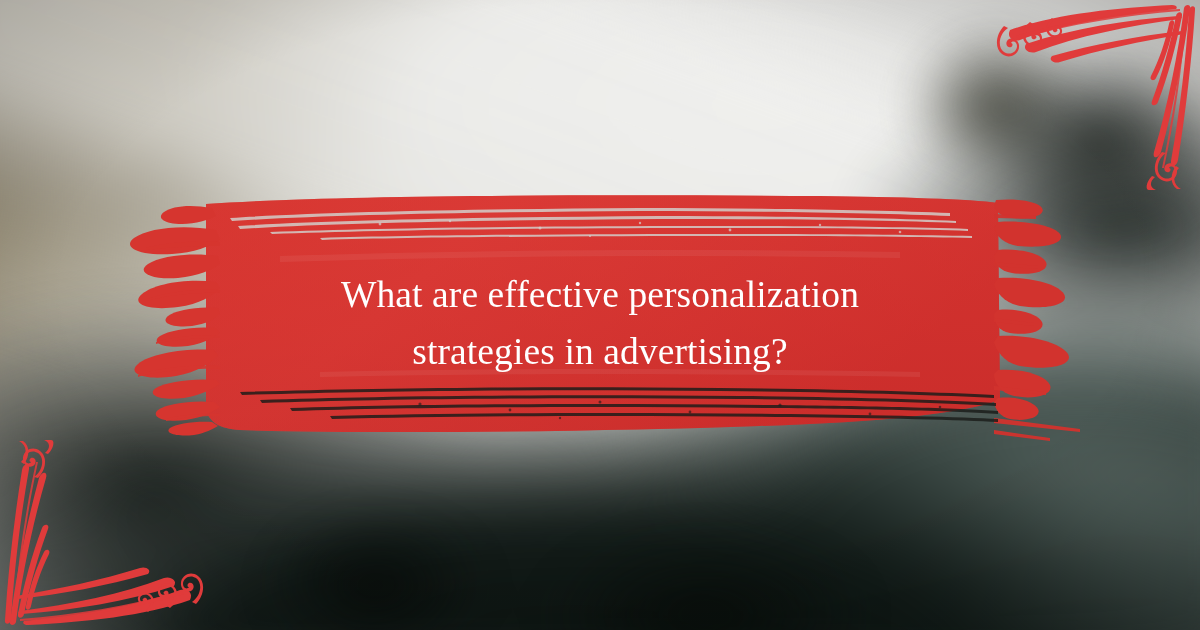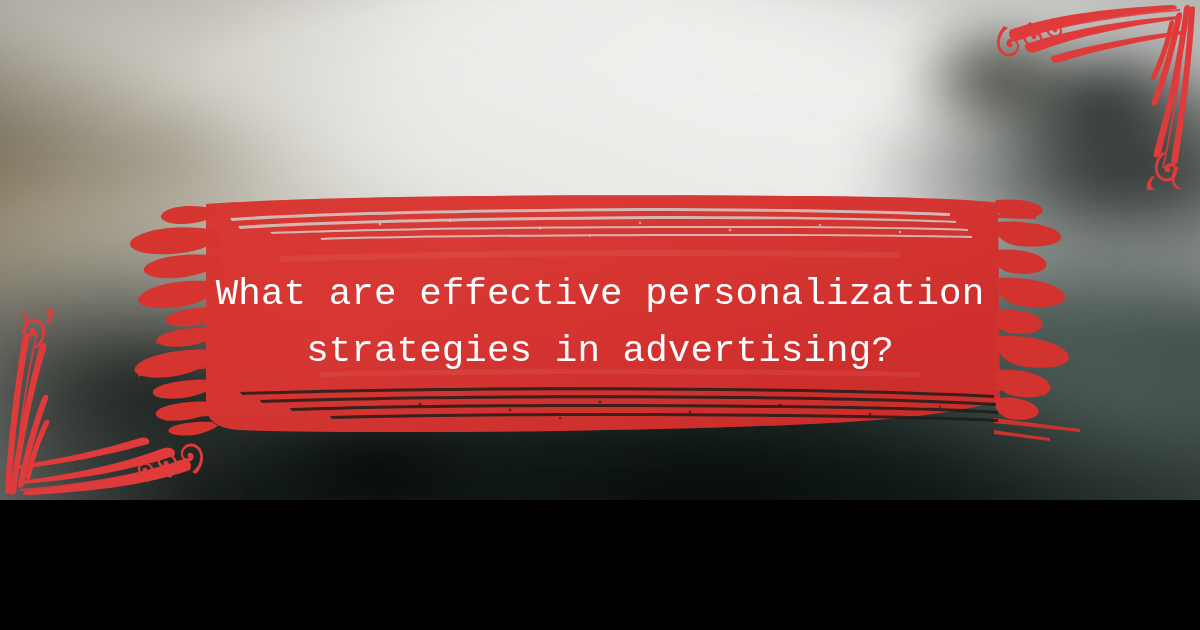--- a/index.html
+++ b/index.html
@@ -3,23 +3,23 @@
 <meta charset="utf-8">
 <style>
   html, body {
     margin: 0;
     padding: 0;
     background: #000;
   }
   #stage {
     position: relative;
     width: 1200px;
-    height: 500px;
+    height: 630px;
     overflow: hidden;
-    font-family: Liberation Mono, monospace;
+    font-family: Liberation Serif, serif;
     background: #ef4444;
   }
 
   
   .bg-layer {
     position: absolute;
     inset: -60px;
     pointer-events: none;
   }
   .bg-base {

